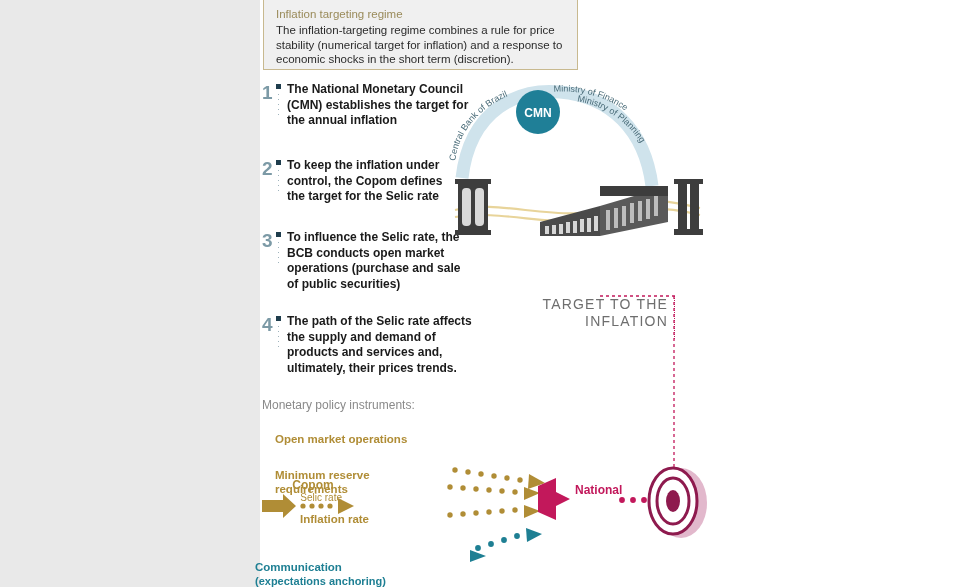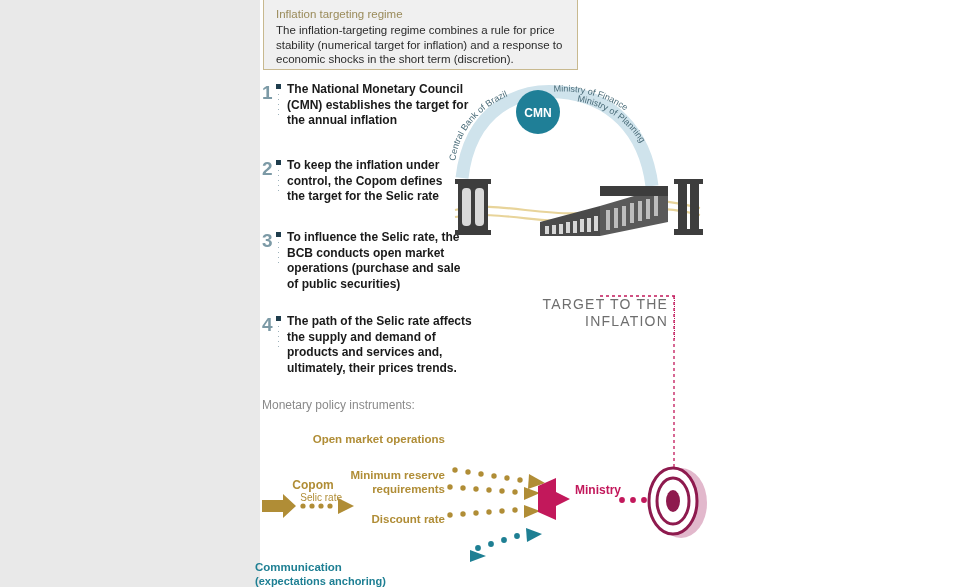--- a/index.html
+++ b/index.html
@@ -67,21 +67,21 @@
   #target-block .tb-body{
     color:#1a1a1a;font-size:11.5px;line-height:14.5px;font-weight:bold;
   }
 
   
   #instruments-label{
     position:absolute;left:262px;top:398px;font-size:12px;color:#8a8a8a;text-align:right;
   }
 
   
-  .inst{position:absolute;text-align:right;font-size:11.5px;font-weight:bold;line-height:14px;}
+  .inst{position:absolute;text-align:left;font-size:11.5px;font-weight:bold;line-height:14px;}
   #inst-open{left:275px;top:432px;width:170px;color:#b08d36;}
   #inst-min{left:275px;top:468px;width:170px;color:#b08d36;}
   #inst-disc{left:300px;top:512px;width:145px;color:#b08d36;}
   #inst-comm{left:255px;top:560px;width:195px;color:#1e7f93;text-align:left;}
   #inst-comm .sub{font-size:11px;}
 
   #copom-label{
     position:absolute;left:273px;top:478px;width:80px;text-align:center;
     font-size:12px;font-weight:bold;color:#b08d36;
   }
@@ -201,26 +201,26 @@
   <div class="tb-title">TARGET TO THE INFLATION</div>
 </div>
 
 <div id="instruments-label">Monetary policy instruments:</div>
 
 <div id="copom-label">Copom</div>
 <div id="copom-sub">Selic rate</div>
 
 <div class="inst" id="inst-open">Open market operations</div>
 <div class="inst" id="inst-min">Minimum reserve requirements</div>
-<div class="inst" id="inst-disc">Discount rate</div>
+<div class="inst" id="inst-disc">Inflation rate</div>
 <div class="inst" id="inst-comm">
   <span>Communication</span><br>
   <span class="sub">(expectations anchoring)</span>
 </div>
-<div id="inflation-label">Ministry</div>
+<div id="inflation-label">National</div>
 
 <svg class="abs" width="960" height="587" viewBox="0 0 960 587" style="pointer-events:none;">
 
   <line x1="674" y1="296" x2="674" y2="470" stroke="#c2185b" stroke-width="1.3" stroke-dasharray="3,3"></line>
   <line x1="600" y1="296" x2="675" y2="296" stroke="#c2185b" stroke-width="1.3" stroke-dasharray="3,3"></line>
 
   <g>
     <polygon points="262,500 283,500 283,494 296,506 283,518 283,512 262,512" fill="#b08d36"></polygon>
     <g fill="#b08d36">
       <circle cx="303" cy="506" r="2.6"></circle>

